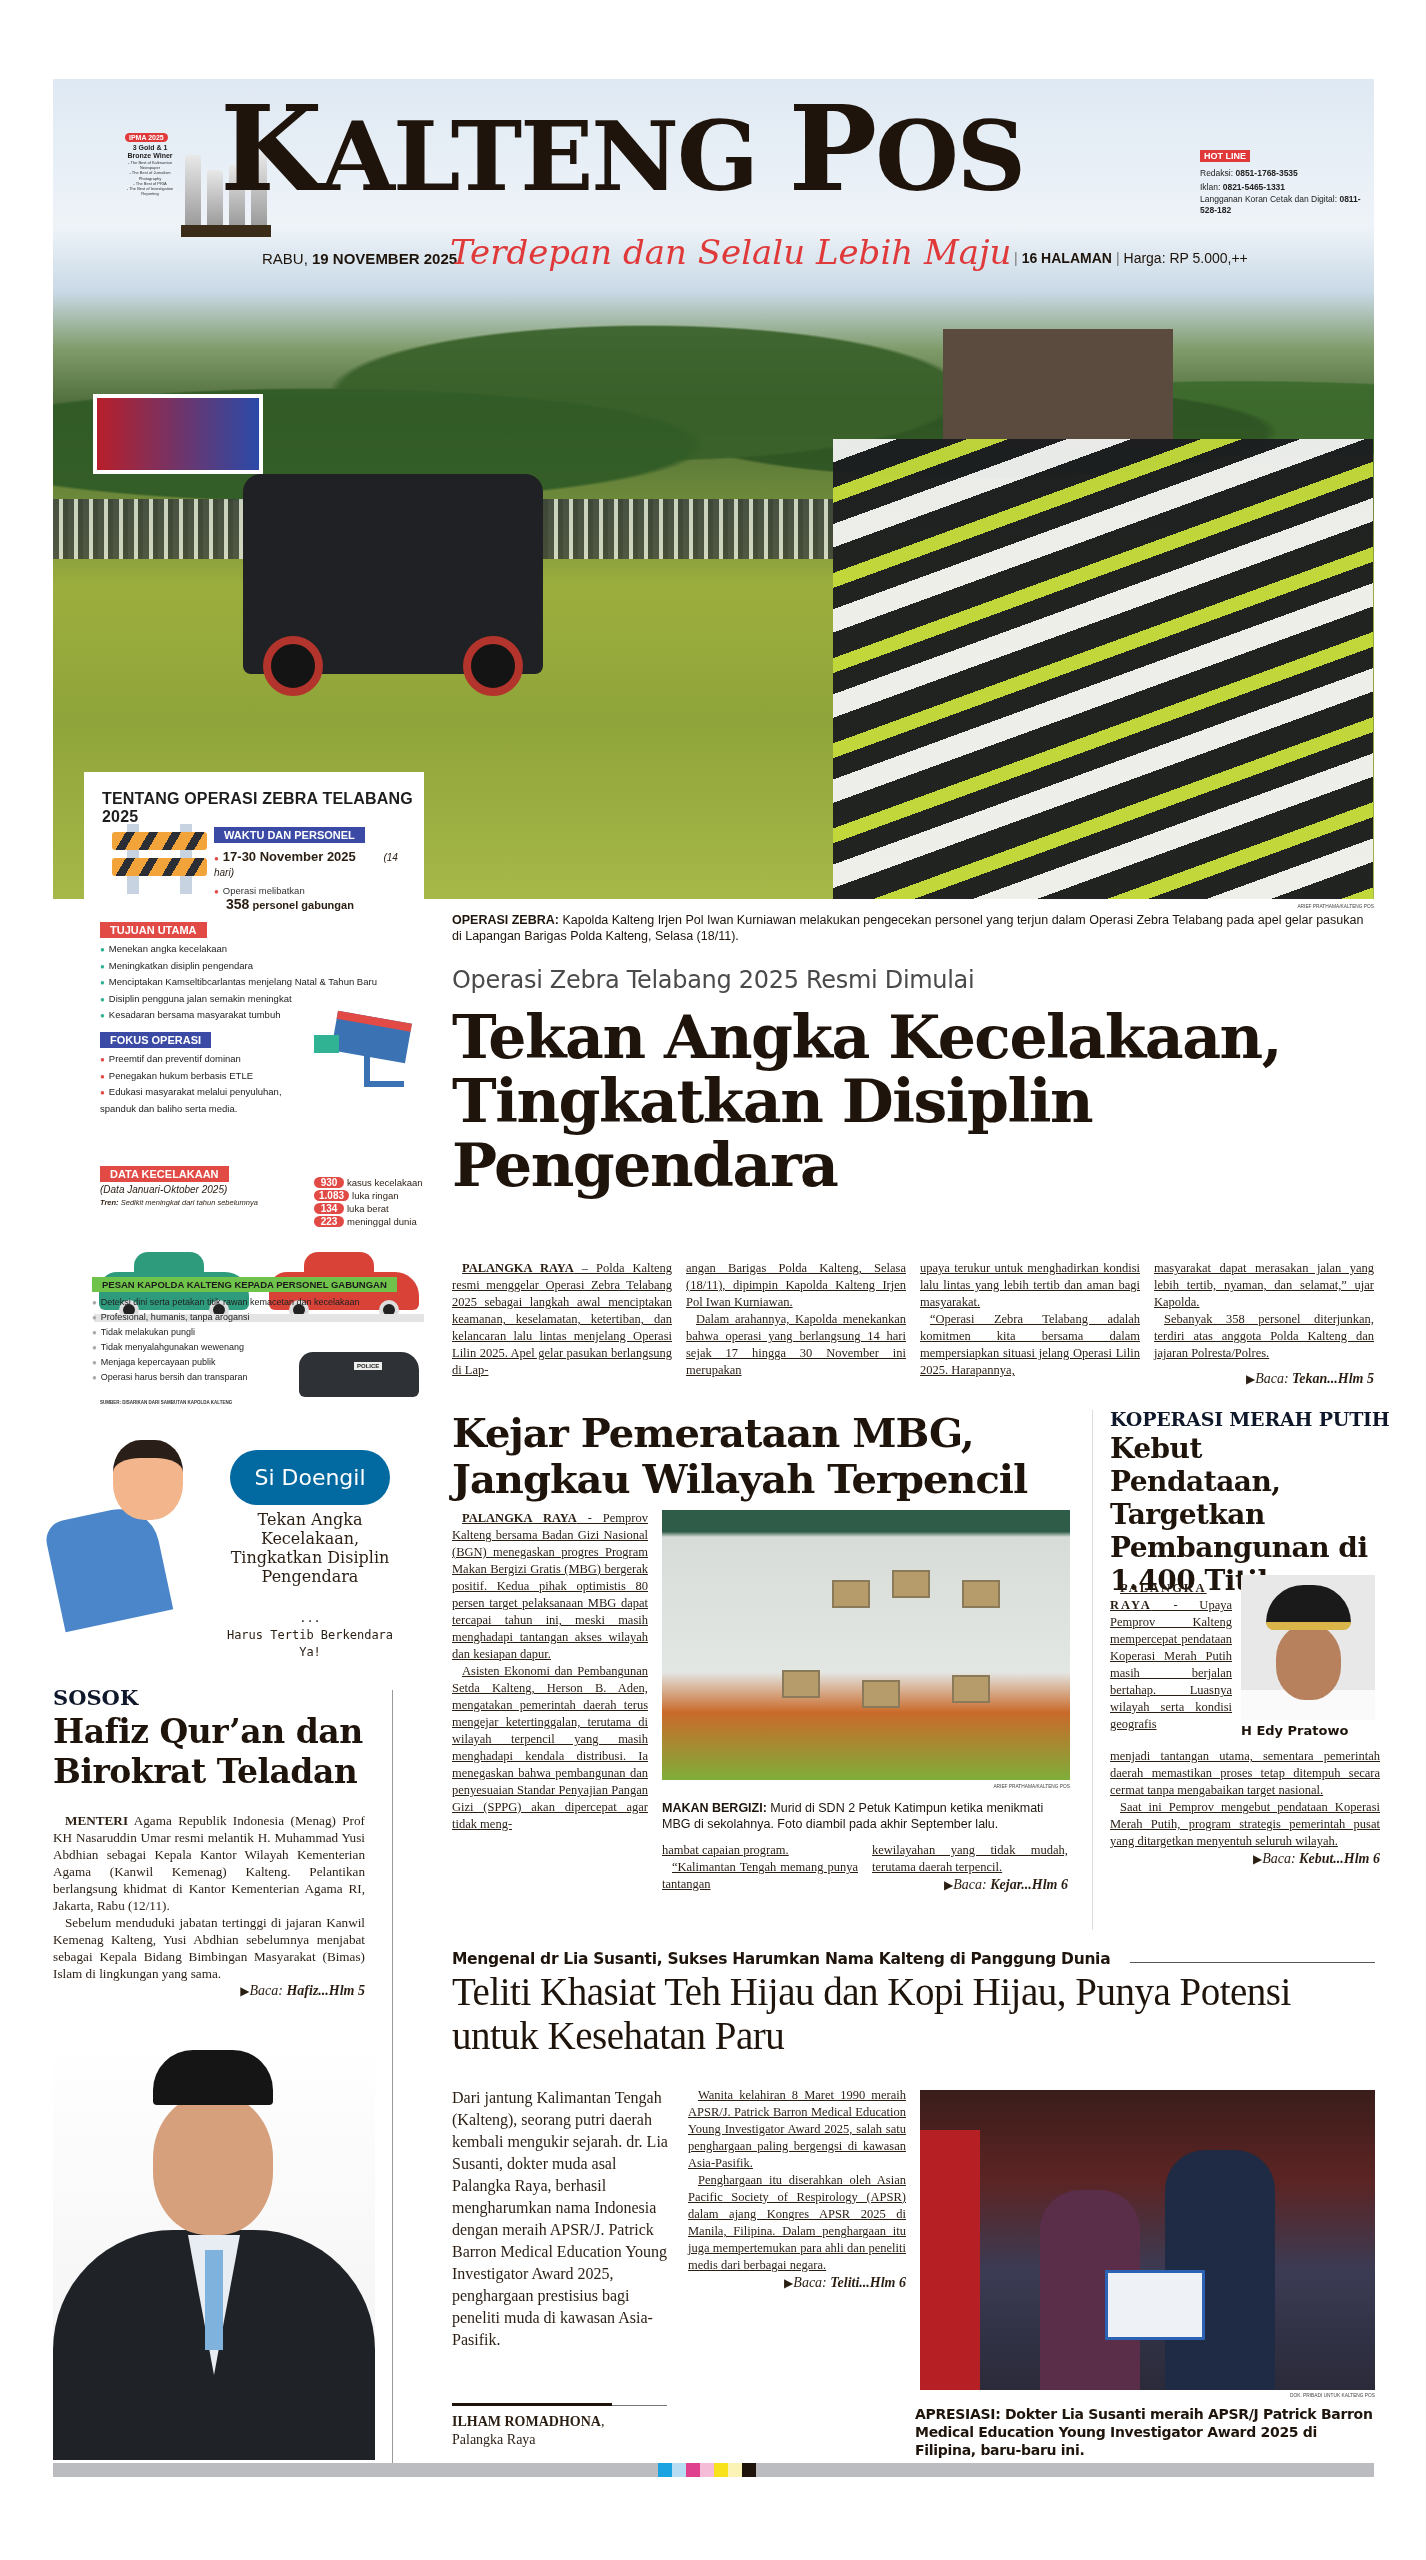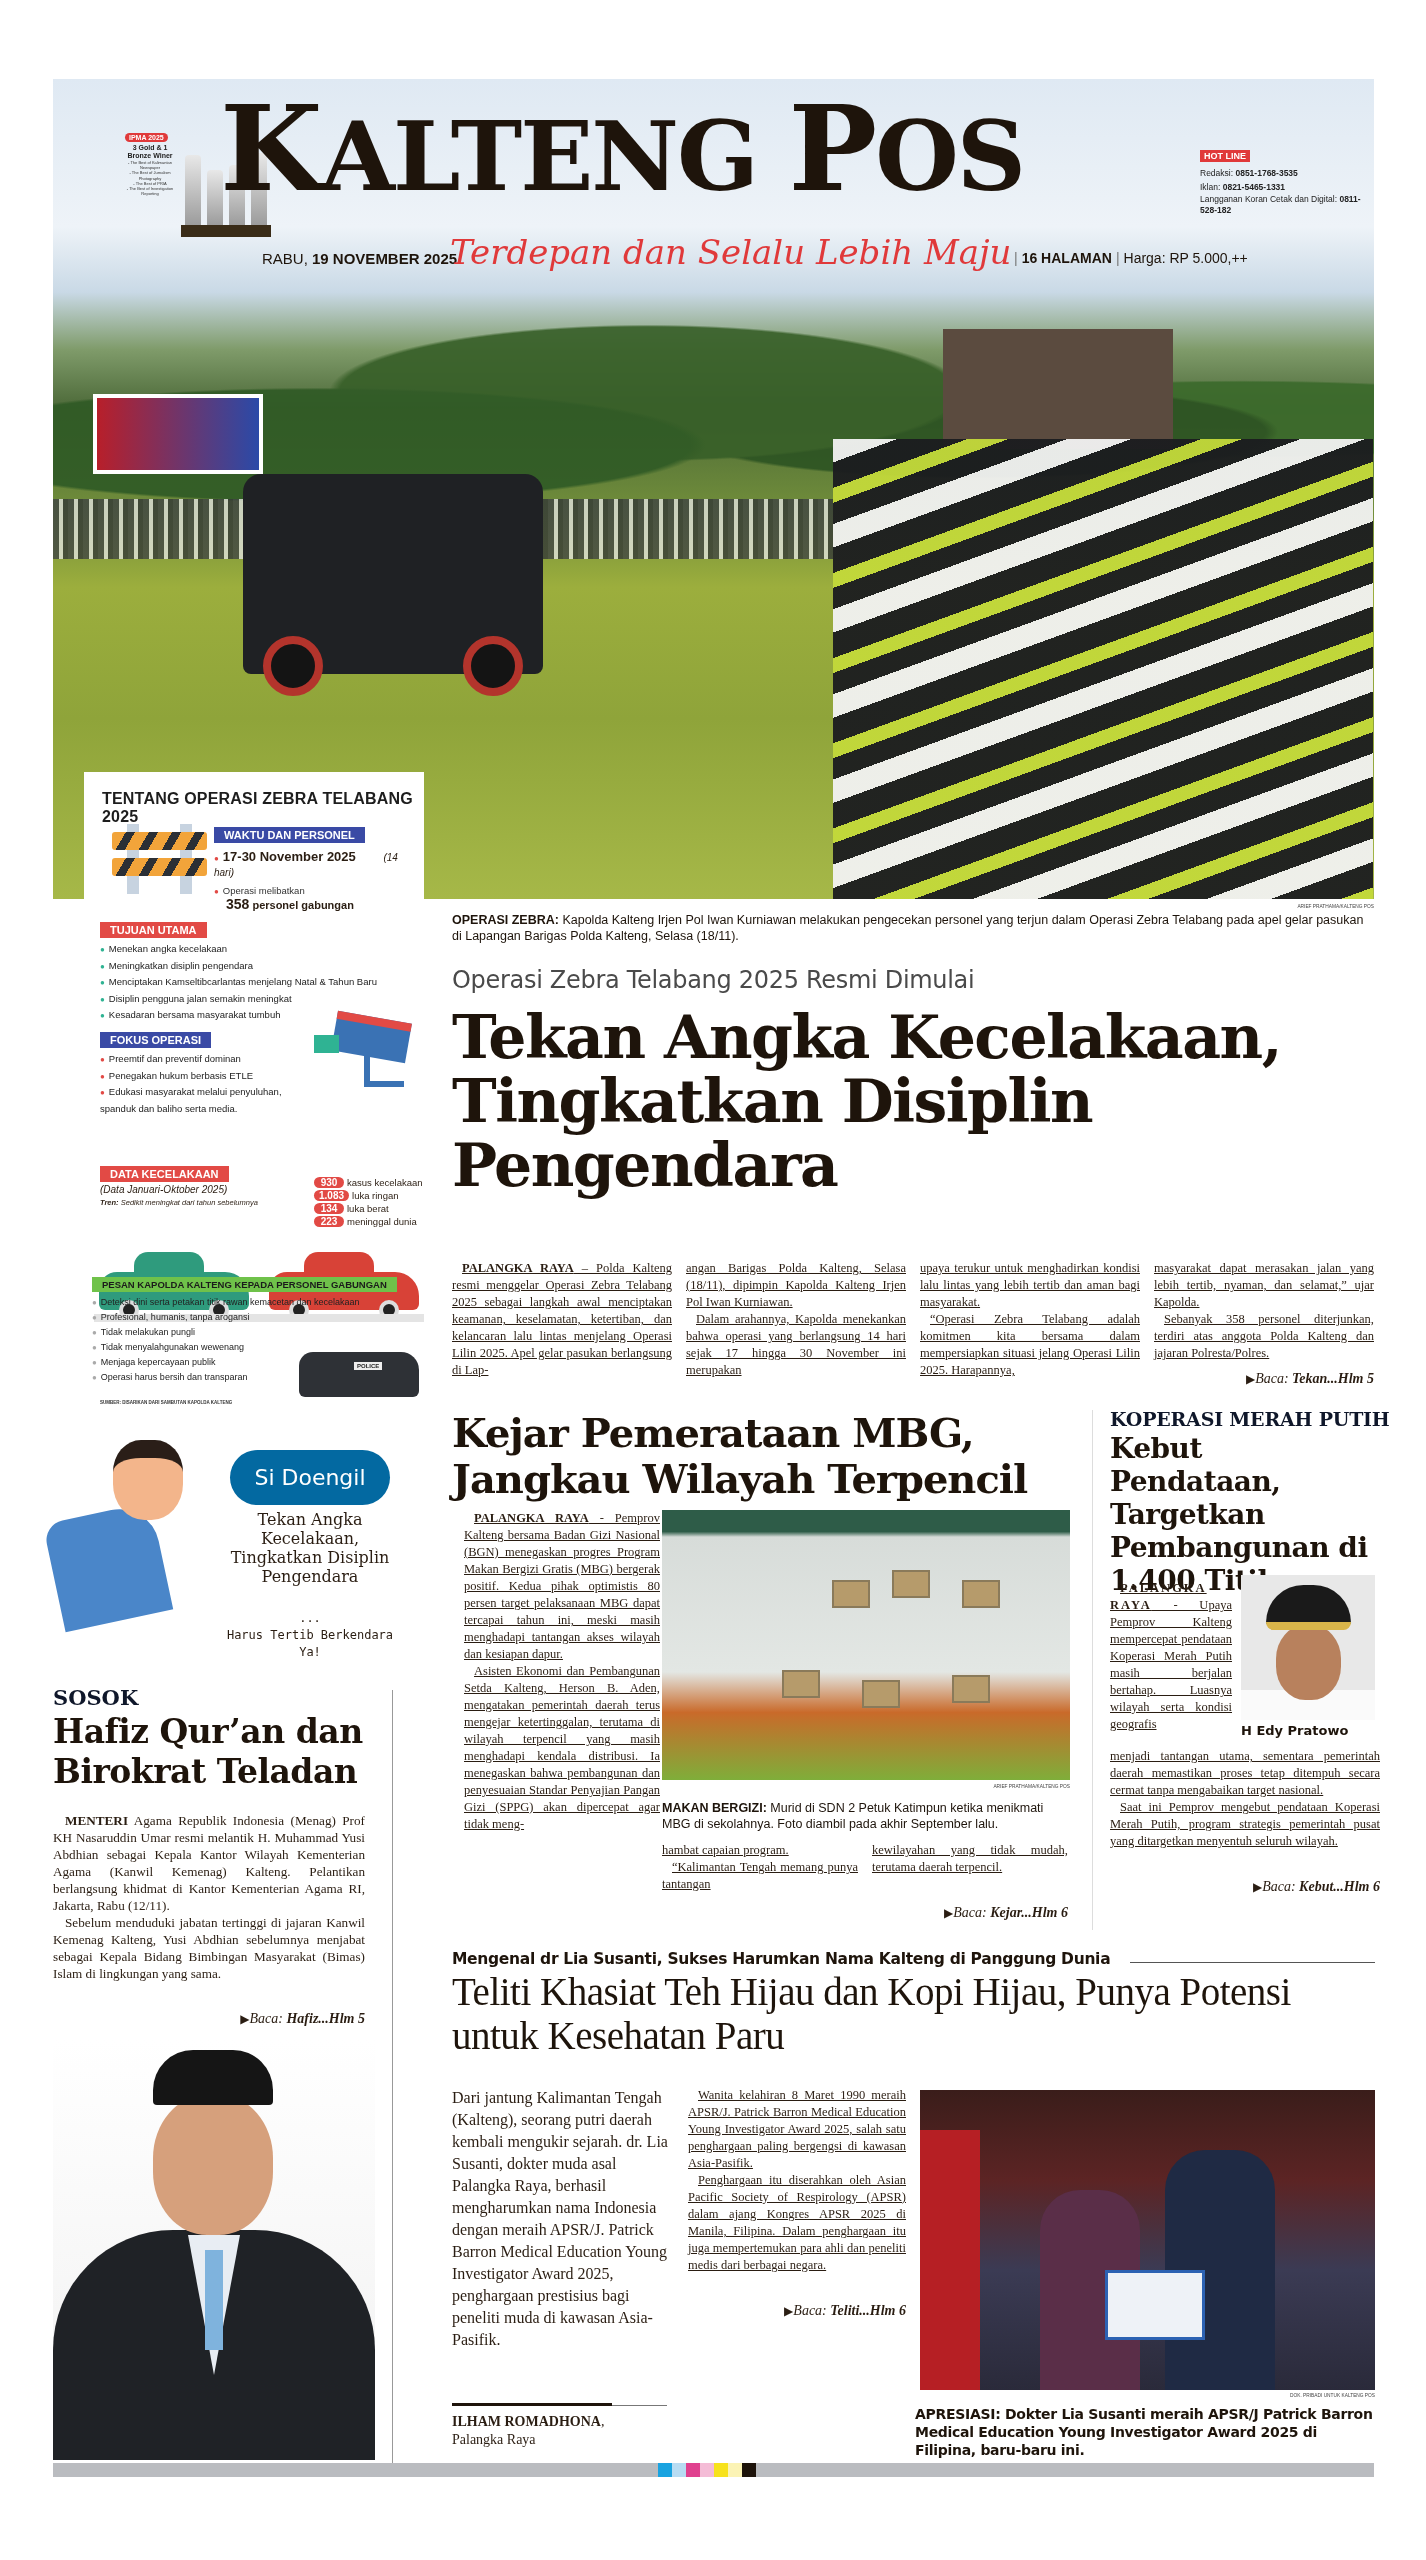--- a/index.html
+++ b/index.html
@@ -106,27 +106,27 @@
 
   
   .photo-credit { font: 4.8px "Liberation Sans", sans-serif; color: #444; text-align: right; }
   .hero-caption { left: 452px; top: 912px; width: 922px; font: 12.5px "Liberation Sans", sans-serif; line-height: 16px; color: #1e140b; }
   .hero-caption b { font-weight: bold; }
   .kicker-grey { left: 452px; top: 966px; font: 24px "DejaVu Sans", sans-serif; color: #4a4a4a; letter-spacing: -.3px; }
   .main-title { left: 452px; top: 1005px; width: 922px; font: bold 60px "DejaVu Serif", serif; line-height: 64px; color: #1e140b; letter-spacing: -1.5px; }
   .cols { display: flex; gap: 14px; }
   .col { font: 12.5px "Liberation Serif", serif; line-height: 17px; color: #2a1d12; text-align: justify; }
   .col p { text-indent: 10px; text-decoration: underline; }
-  .baca { text-align: right; font-style: italic; font-family: "Liberation Serif", serif; font-size: 14px; margin-top: 28px; }
+  .baca { text-align: right; font-style: italic; font-family: "Liberation Serif", serif; font-size: 14px; }
   .baca b { font-style: italic; }
   .baca .tri { font-style: normal; font-size: 12px; }
 
   
   .mbg-title { left: 452px; top: 1410px; width: 640px; font: bold 40px "DejaVu Serif", serif; line-height: 46px; color: #1e140b; letter-spacing: -1px; }
-  .mbg-text1 { left: 452px; top: 1510px; width: 196px; margin-left: 12px; }
+  .mbg-text1 { left: 452px; top: 1510px; width: 196px; }
   .mbg-photo { left: 662px; top: 1510px; width: 408px; height: 270px; background: linear-gradient(180deg, #2e5c48 0%, #2e5c48 8%, #d7dcd9 10%, #e3e7e4 60%, #c96a2a 75%, #7fae3a 100%); overflow: hidden; }
   .mbg-photo .tile { position: absolute; width: 38px; height: 28px; background: #b69b6b; border: 2px solid #8a7a5a; }
   .mbg-cap { left: 662px; top: 1800px; width: 408px; font: 12.5px "Liberation Sans", sans-serif; line-height: 16px; color: #1e140b; }
   .mbg-cap b { font-weight: bold; }
   .mbg-text2 { left: 662px; top: 1842px; width: 408px; }
   .divider-v { left: 1092px; top: 1410px; width: 1px; height: 520px; background: #ddd; }
 
   
   .kop-kicker { left: 1110px; top: 1408px; font-size: 19px; letter-spacing: -.2px; }
   .kop-title { left: 1110px; top: 1432px; width: 270px; font: bold 28px "DejaVu Serif", serif; line-height: 33px; color: #1e140b; letter-spacing: -.5px; }

